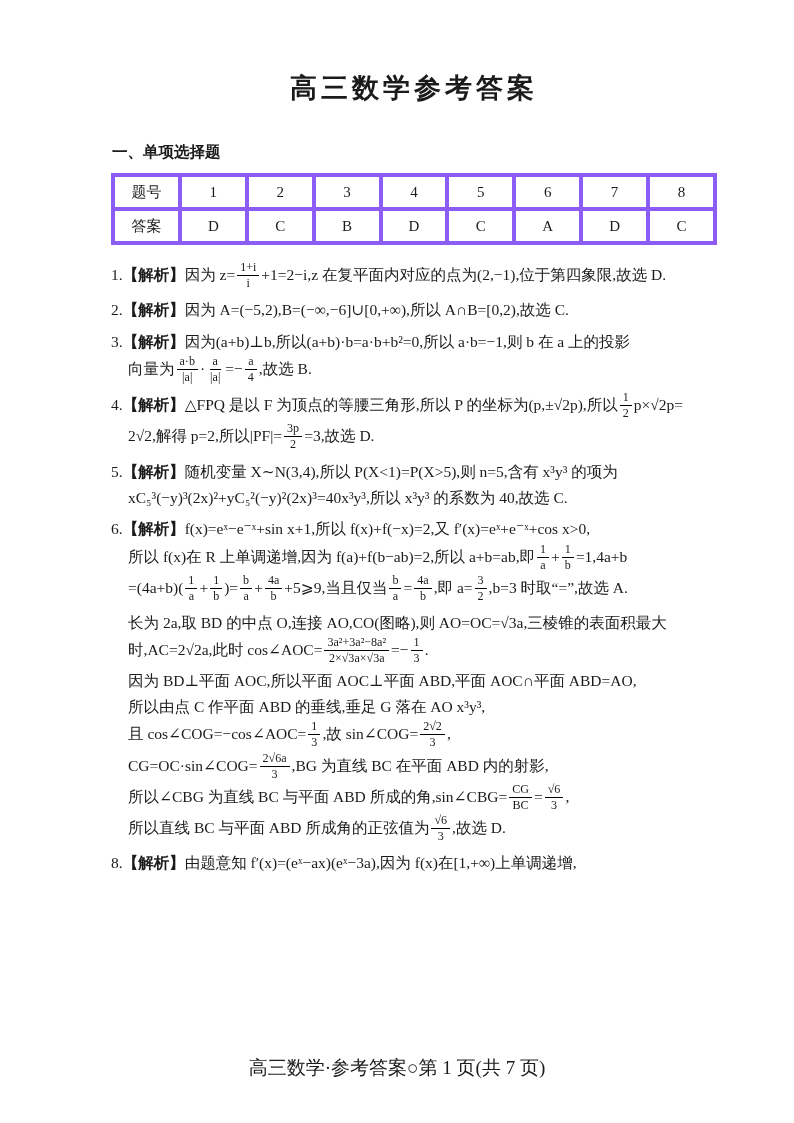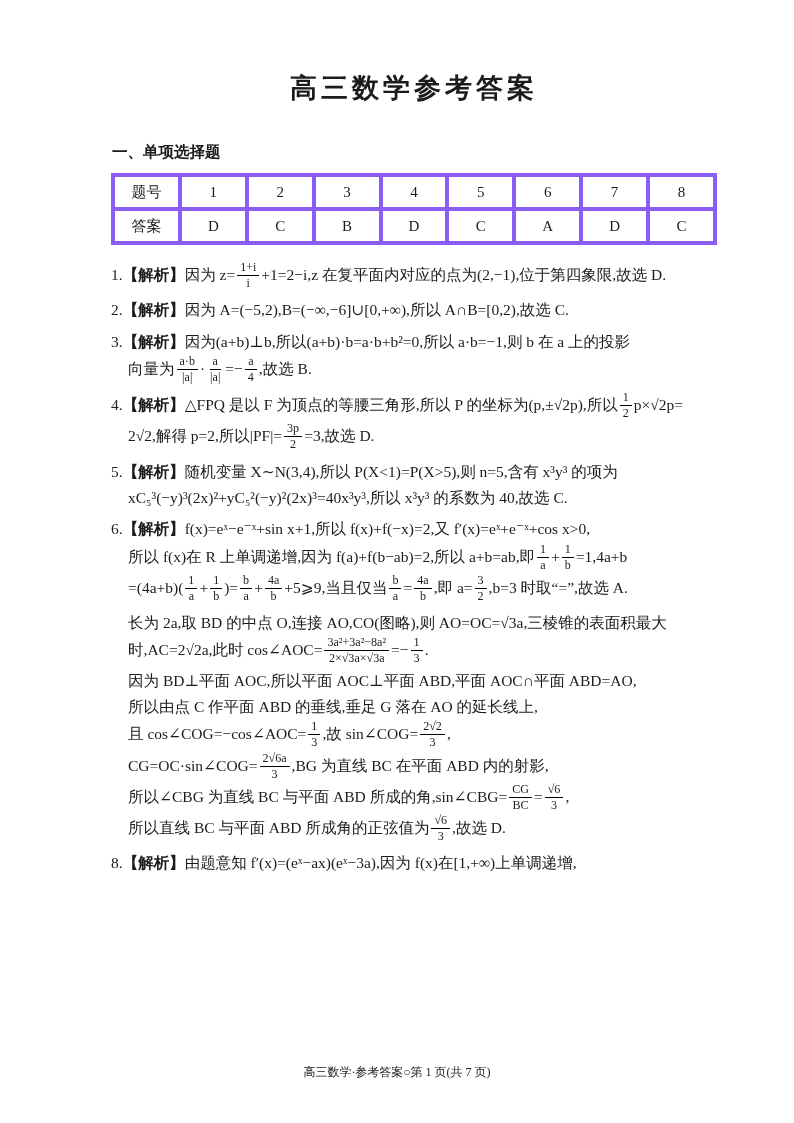--- a/index.html
+++ b/index.html
@@ -29,21 +29,21 @@
   .sol-line b{font-weight:bold;}
   .frac{
     display:inline-flex;flex-direction:column;align-items:center;
     vertical-align:middle;font-size:0.78em;line-height:1.25;
     margin:0 2px;position:relative;top:-1px;text-align:center;
   }
   .fnum{border-bottom:1px solid #000;padding:0 3px;}
   .fden{padding:0 3px;}
   .footer{
     position:absolute;left:0;bottom:42px;width:100%;
-    text-align:center;font-size:12px;color:#1b1b1b;
+    text-align:center;font-size:19px;color:#1b1b1b;
   }
 </style>
 </head>
 <body>
 
 <div class="page">
 
   <h1 class="title">高三数学参考答案</h1>
 
   <div class="section-head">一、单项选择题</div>
@@ -147,21 +147,21 @@
       <div class="solution">
         <div class="sol-line cont">长为 2a,取 BD 的中点 O,连接 AO,CO(图略),则 AO=OC=√3a,三棱锥的表面积最大</div>
         <div class="sol-line cont">时,AC=2√2a,此时 cos∠AOC=<span class="frac">
             <span class="fnum">3a²+3a²−8a²</span>
             <span class="fden">2×√3a×√3a</span>
           </span>=−<span class="frac">
             <span class="fnum">1</span>
             <span class="fden">3</span>
           </span>.</div>
         <div class="sol-line cont">因为 BD⊥平面 AOC,所以平面 AOC⊥平面 ABD,平面 AOC∩平面 ABD=AO,</div>
-        <div class="sol-line cont">所以由点 C 作平面 ABD 的垂线,垂足 G 落在 AO 的延长线上,</div>
+        <div class="sol-line cont">所以由点 C 作平面 ABD 的垂线,垂足 G 落在 AO x³y³,</div>
         <div class="sol-line cont">且 cos∠COG=−cos∠AOC=<span class="frac">
             <span class="fnum">1</span>
             <span class="fden">3</span>
           </span>,故 sin∠COG=<span class="frac">
             <span class="fnum">2√2</span>
             <span class="fden">3</span>
           </span>,</div>
         <div class="sol-line cont">CG=OC·sin∠COG=<span class="frac">
             <span class="fnum">2√6a</span>
             <span class="fden">3</span>

